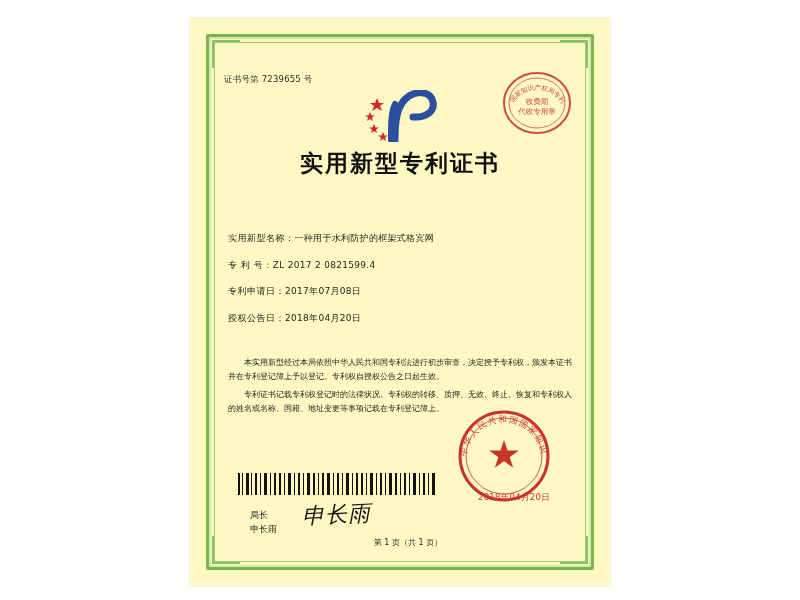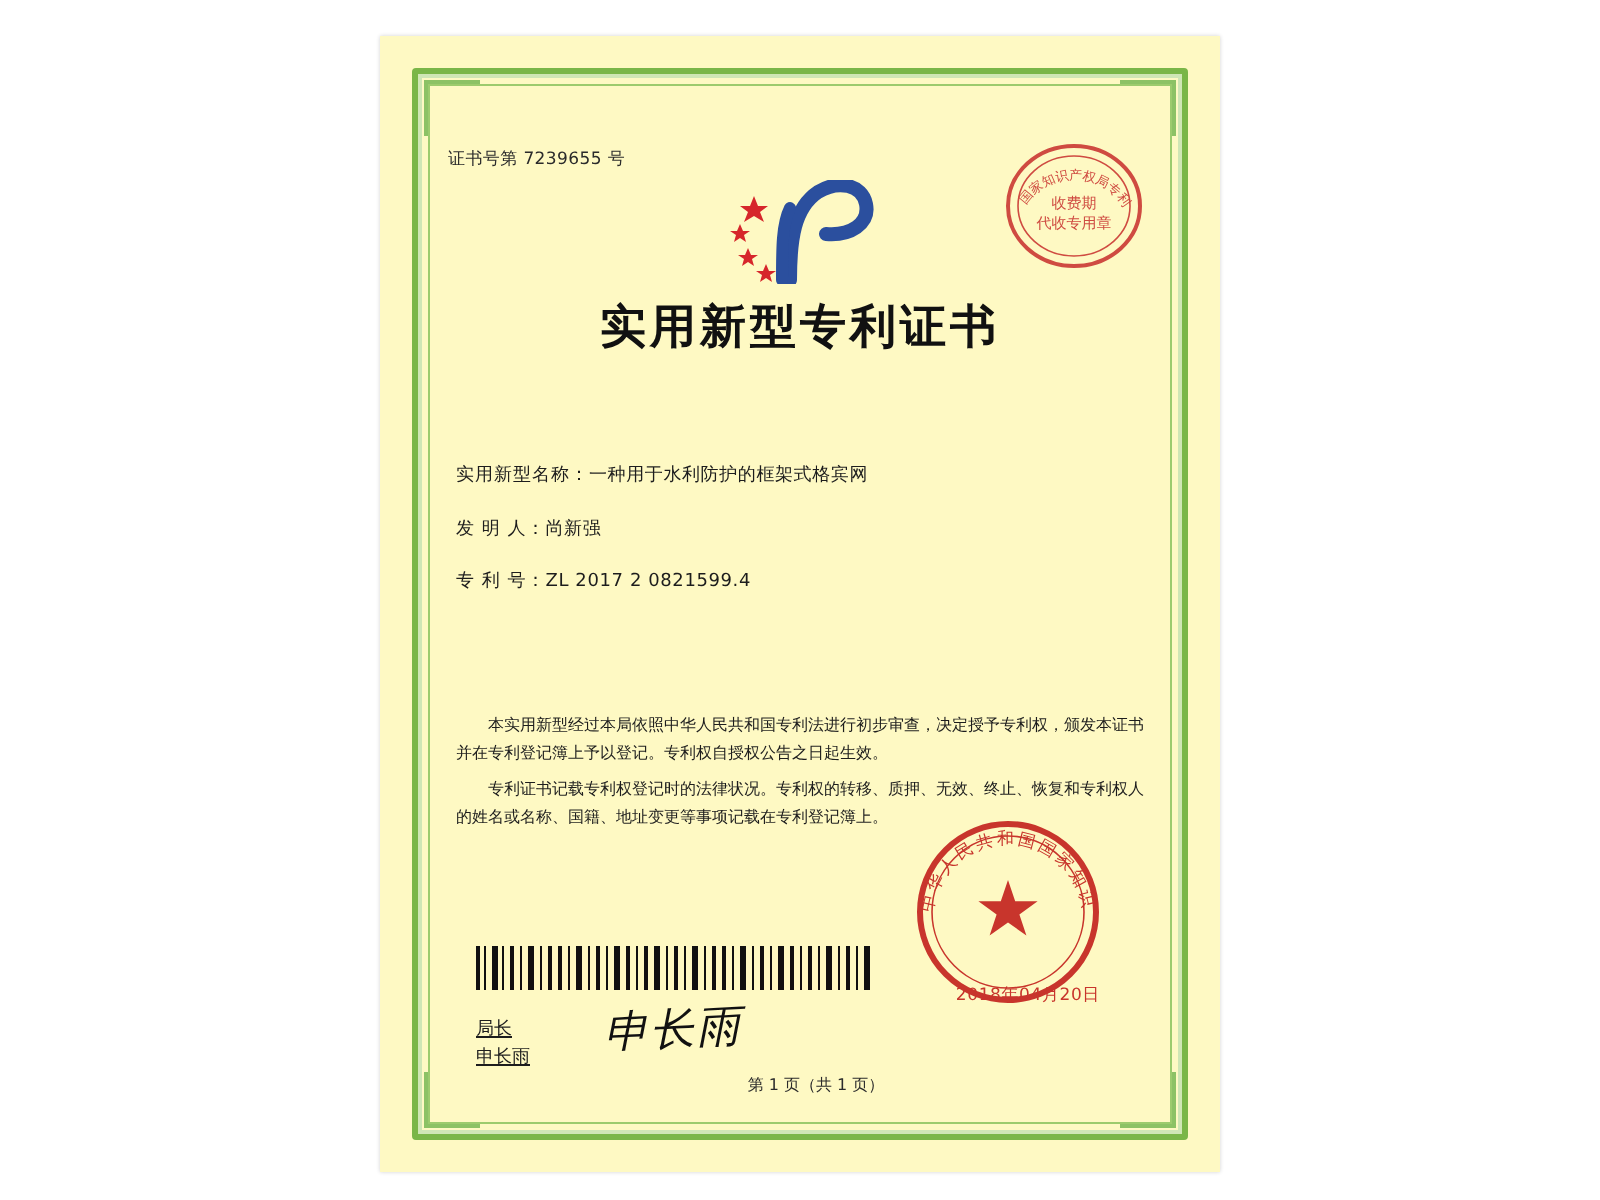--- a/index.html
+++ b/index.html
@@ -138,26 +138,25 @@
   
   .barcode {
     position: absolute;
     left: 18px;
     top: 425px;
     width: 200px;
     height: 22px;
   }
   .sig-block {
     position: absolute;
-    left: 18px;
+    left: 30px;
     top: 460px;
     font-size: 9px;
     color: #1d1d1d;
     line-height: 1.6;
-    text-decoration: underline;
   }
   .signature {
     position: absolute;
     left: 82px;
     top: 452px;
     font-family: "DejaVu Serif", serif;
     font-size: 22px;
     color: #111;
     font-style: italic;
     letter-spacing: 1px;
@@ -235,24 +234,27 @@
         </svg>
       </div>
 
       <div class="title">实用新型专利证书</div>
 
       <div class="fields">
         <div class="field">
           <span class="lbl">实用新型名称：</span><span class="val">一种用于水利防护的框架式格宾网</span>
         </div>
         <div class="field">
-          <span class="lbl">发 明 人：</span><span class="val">尚新强</span>
+          <span class="lbl">专 利 号：</span><span class="val">ZL 2017 2 0821599.4</span>
         </div>
         <div class="field">
-          <span class="lbl">专 利 号：</span><span class="val">ZL 2017 2 0821599.4</span>
+          <span class="lbl">专利申请日：</span><span class="val">2017年07月08日</span>
+        </div>
+        <div class="field">
+          <span class="lbl">授权公告日：</span><span class="val">2018年04月20日</span>
         </div>
       </div>
 
       <div class="body-text">
         <p>本实用新型经过本局依照中华人民共和国专利法进行初步审查，决定授予专利权，颁发本证书并在专利登记簿上予以登记。专利权自授权公告之日起生效。</p>
         <p>专利证书记载专利权登记时的法律状况。专利权的转移、质押、无效、终止、恢复和专利权人的姓名或名称、国籍、地址变更等事项记载在专利登记簿上。</p>
       </div>
 
       <div class="barcode">
         <svg viewBox="0 0 200 22" width="200" height="22" aria-hidden="true">

